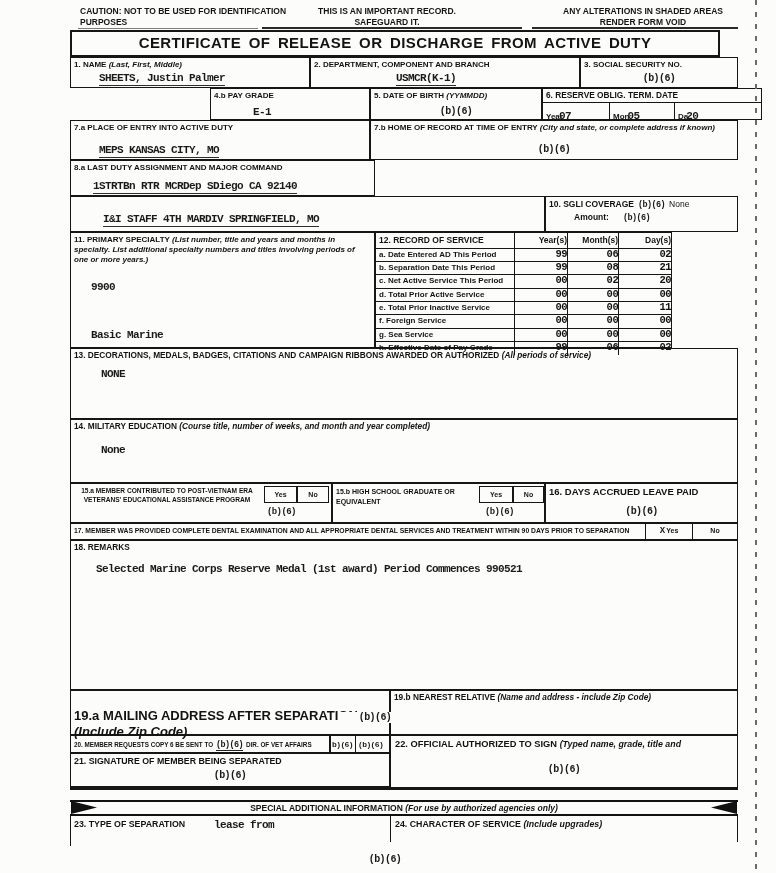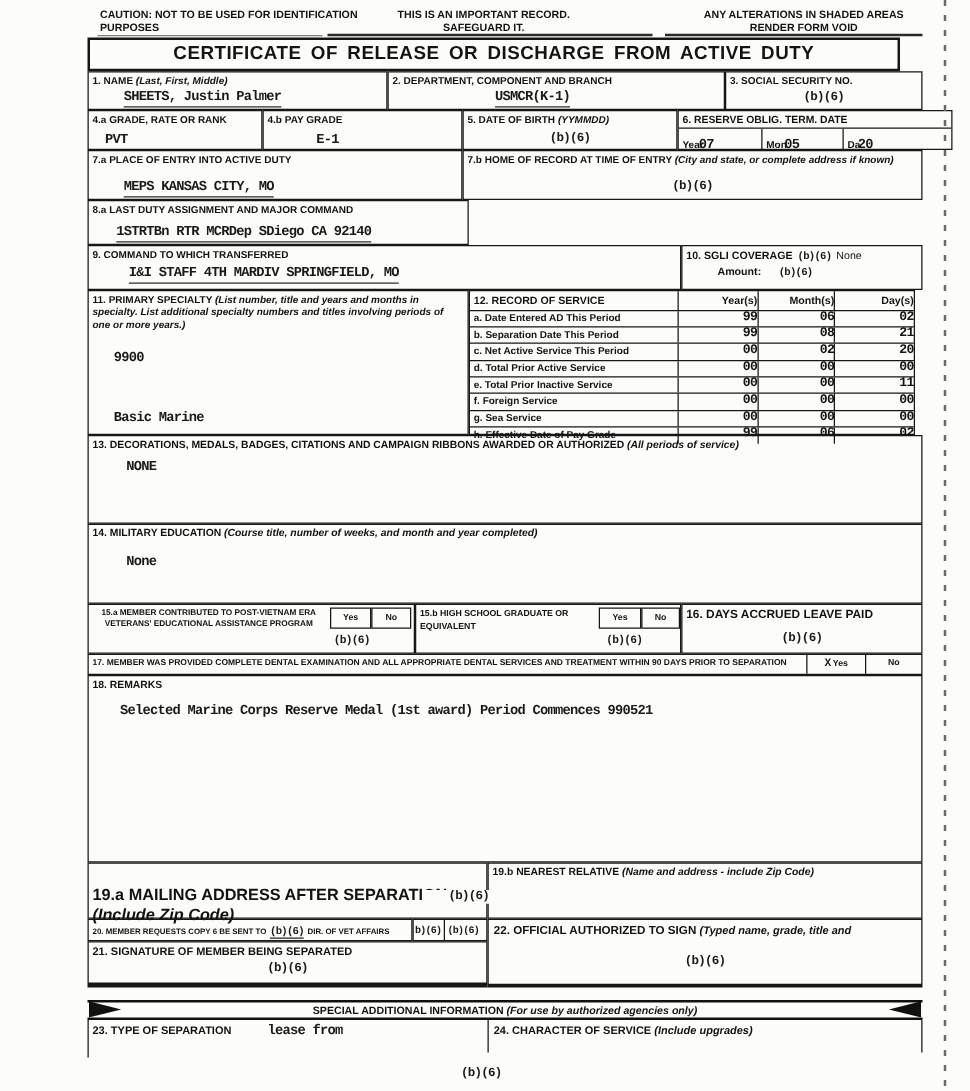--- a/index.html
+++ b/index.html
@@ -55,24 +55,20 @@
   </div>
   <div class="box" style="left:310px;top:57px;width:270px;height:31px;">
     <div class="lbl" style="padding:2px 0 0 3px;">2. DEPARTMENT, COMPONENT AND BRANCH</div>
     <div class="tw ul" style="position:absolute;left:85px;top:14px;">USMCR(K-1)</div>
   </div>
   <div class="box" style="left:580px;top:57px;width:158px;height:31px;">
     <div class="lbl" style="padding:2px 0 0 3px;">3. SOCIAL SECURITY NO.</div>
     <div class="tw" style="position:absolute;left:0;right:0;top:15px;text-align:center;font-size:10px;">(b)(6)</div>
   </div>
 
-  <div class="box" style="left:70px;top:88px;width:140px;height:32px;">
-    <div class="lbl" style="padding:2px 0 0 3px;">4.a GRADE, RATE OR RANK</div>
-    <div class="tw" style="position:absolute;left:13px;top:17px;">PVT</div>
-  </div>
   <div class="box" style="left:210px;top:88px;width:160px;height:32px;">
     <div class="lbl" style="padding:2px 0 0 3px;">4.b PAY GRADE</div>
     <div class="tw" style="position:absolute;left:42px;top:17px;">E-1</div>
   </div>
   <div class="box" style="left:370px;top:88px;width:172px;height:32px;">
     <div class="lbl" style="padding:2px 0 0 3px;">
       <span>5. DATE OF BIRTH</span> <span class="paren">(YYMMDD)</span>
     </div>
     <div class="tw" style="position:absolute;left:0;right:0;top:17px;text-align:center;font-size:10px;">(b)(6)</div>
   </div>
@@ -101,21 +97,20 @@
     </div>
     <div class="tw" style="position:absolute;left:0;right:0;top:23px;text-align:center;font-size:10px;">(b)(6)</div>
   </div>
 
   <div class="box" style="left:70px;top:160px;width:305px;height:36px;">
     <div class="lbl" style="padding:2px 0 0 3px;">8.a LAST DUTY ASSIGNMENT AND MAJOR COMMAND</div>
     <div class="tw ul" style="position:absolute;left:22px;top:19px;">1STRTBn RTR MCRDep SDiego CA 92140</div>
   </div>
 
   <div class="box" style="left:70px;top:196px;width:475px;height:36px;">
-    <div class="lbl" style="padding:2px 0 0 3px;">9. COMMAND TO WHICH TRANSFERRED</div>
     <div class="tw ul" style="position:absolute;left:32px;top:16px;">I&amp;I STAFF 4TH MARDIV SPRINGFIELD, MO</div>
   </div>
   <div class="box" style="left:545px;top:196px;width:193px;height:36px;">
     <div style="display:flex;align-items:baseline;padding:2px 2px 0 3px;gap:4px;">
       <span class="lbl" style="font-size:8.5px;">10. SGLI COVERAGE</span>
       <span class="tw" style="font-size:8.5px;">(b)(6)</span>
       <span class="lbl" style="font-size:8.5px;font-weight:400;">None</span>
     </div>
     <div style="display:flex;align-items:baseline;padding:2px 0 0 28px;gap:14px;">
       <span class="lbl" style="font-size:8.5px;">Amount:</span>
@@ -123,21 +118,21 @@
     </div>
   </div>
 
   <div class="box" style="left:70px;top:232px;width:305px;height:116px;">
     <div class="lbl" style="padding:2px 4px 0 3px;font-size:8px;line-height:1.25;">
       <span>11. PRIMARY SPECIALTY</span> <span class="paren">(List number, title and years and months in specialty. List additional specialty numbers and titles involving periods of one or more years.)</span>
     </div>
     <div class="tw" style="position:absolute;left:20px;top:48px;">9900</div>
     <div class="tw" style="position:absolute;left:20px;top:63px;margin-top:33px;">Basic Marine</div>
   </div>
-  <div class="box" style="left:375px;top:232px;width:357px;height:116px;">
+  <div class="box" style="left:375px;top:232px;width:297px;height:116px;">
     <div style="display:flex;height:14.5px;">
       <div class="rslbl" style="font-size:8.5px;padding-top:3px;">12. RECORD OF SERVICE</div>
       <div class="rsval" style="font-family:'Liberation Sans',sans-serif;font-size:8.5px;letter-spacing:0;line-height:14px;">Year(s)</div>
       <div class="rsval m" style="font-family:'Liberation Sans',sans-serif;font-size:8.5px;letter-spacing:0;line-height:14px;">Month(s)</div>
       <div class="rsval" style="font-family:'Liberation Sans',sans-serif;font-size:8.5px;letter-spacing:0;line-height:14px;">Day(s)</div>
     </div>
     <div class="rsrow" style="height:12.4px;">
       <div class="rslbl">a. Date Entered AD This Period</div>
       <div class="rsval">99</div>
       <div class="rsval m">06</div>

